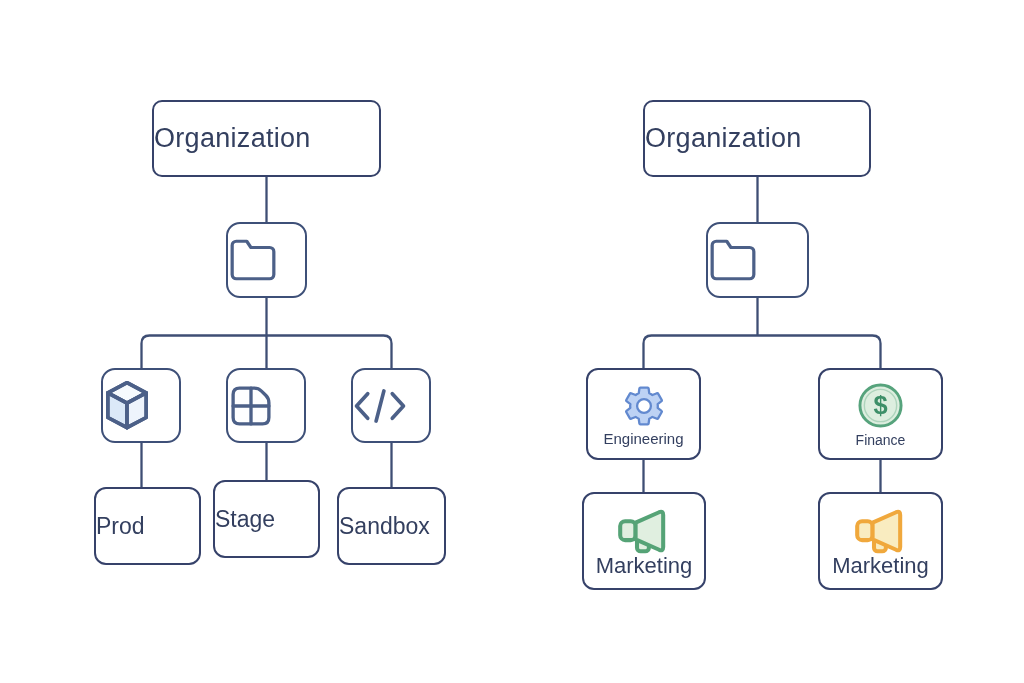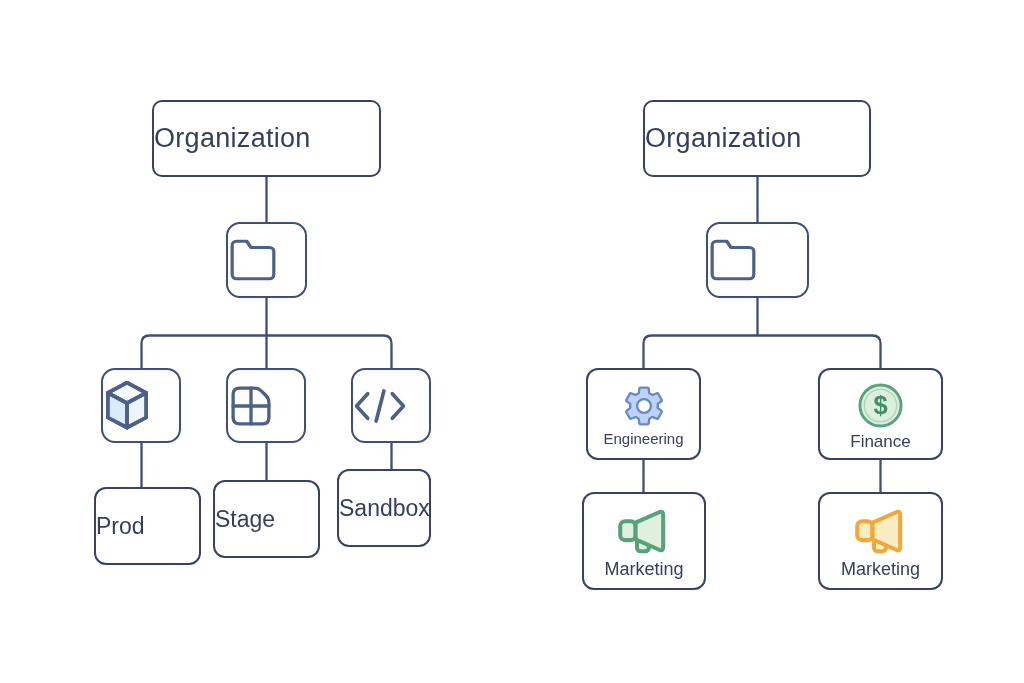--- a/index.html
+++ b/index.html
@@ -14,22 +14,22 @@
     color:#333f5f;
   }
   .org{border-radius:10px;font-size:27px;letter-spacing:.3px;}
   .iconbox{border-radius:14px;border-color:#3e5078;}
   .leaf{border-radius:12px;font-size:23px;}
   .dept{
     border-radius:12px;flex-direction:column;justify-content:flex-start;
   }
   .dept .lbl{line-height:1;}
   .eng-lbl{font-size:15px;margin-top:2px;}
-  .fin-lbl{font-size:17px;margin-top:4px;}
-  .mkt-lbl{font-size:18px;margin-top:5px;}
+  .fin-lbl{font-size:14px;margin-top:4px;}
+  .mkt-lbl{font-size:22px;}
   svg{display:block;}
 </style>
 </head>
 <body>
 
 <div class="canvas">
 
   <svg class="lines" viewBox="0 0 1024 683" fill="none" stroke="#3e4e74" stroke-width="2.3">
 
     <path d="M266.5 177 V222"></path>
@@ -80,21 +80,21 @@
       <line x1="27.5" y1="3.5" x2="20.5" y2="30.5"></line>
     </svg>
   </div>
 
   <div class="node leaf" style="left:94px;top:487px;width:107px;height:78px;">
     <span>Prod</span>
   </div>
   <div class="node leaf" style="left:213px;top:480px;width:107px;height:78px;">
     <span>Stage</span>
   </div>
-  <div class="node leaf" style="left:337px;top:469px;width:94px;height:78px;">
+  <div class="node leaf" style="left:337px;top:487px;width:109px;height:78px;">
     <span>Sandbox</span>
   </div>
 
   <div class="node org" style="left:643px;top:100px;width:228px;height:77px;">
     <span>Organization</span>
   </div>
 
   <div class="node iconbox" style="left:706px;top:222px;width:103px;height:76px;">
     <svg width="50" height="50" viewBox="0 0 24 24" fill="none" stroke="#4c6088" stroke-width="1.55" stroke-linecap="round" stroke-linejoin="round">
       <path d="M22 19a2 2 0 0 1-2 2H4a2 2 0 0 1-2-2V5a2 2 0 0 1 2-2h5l2 3h9a2 2 0 0 1 2 2z"></path>

